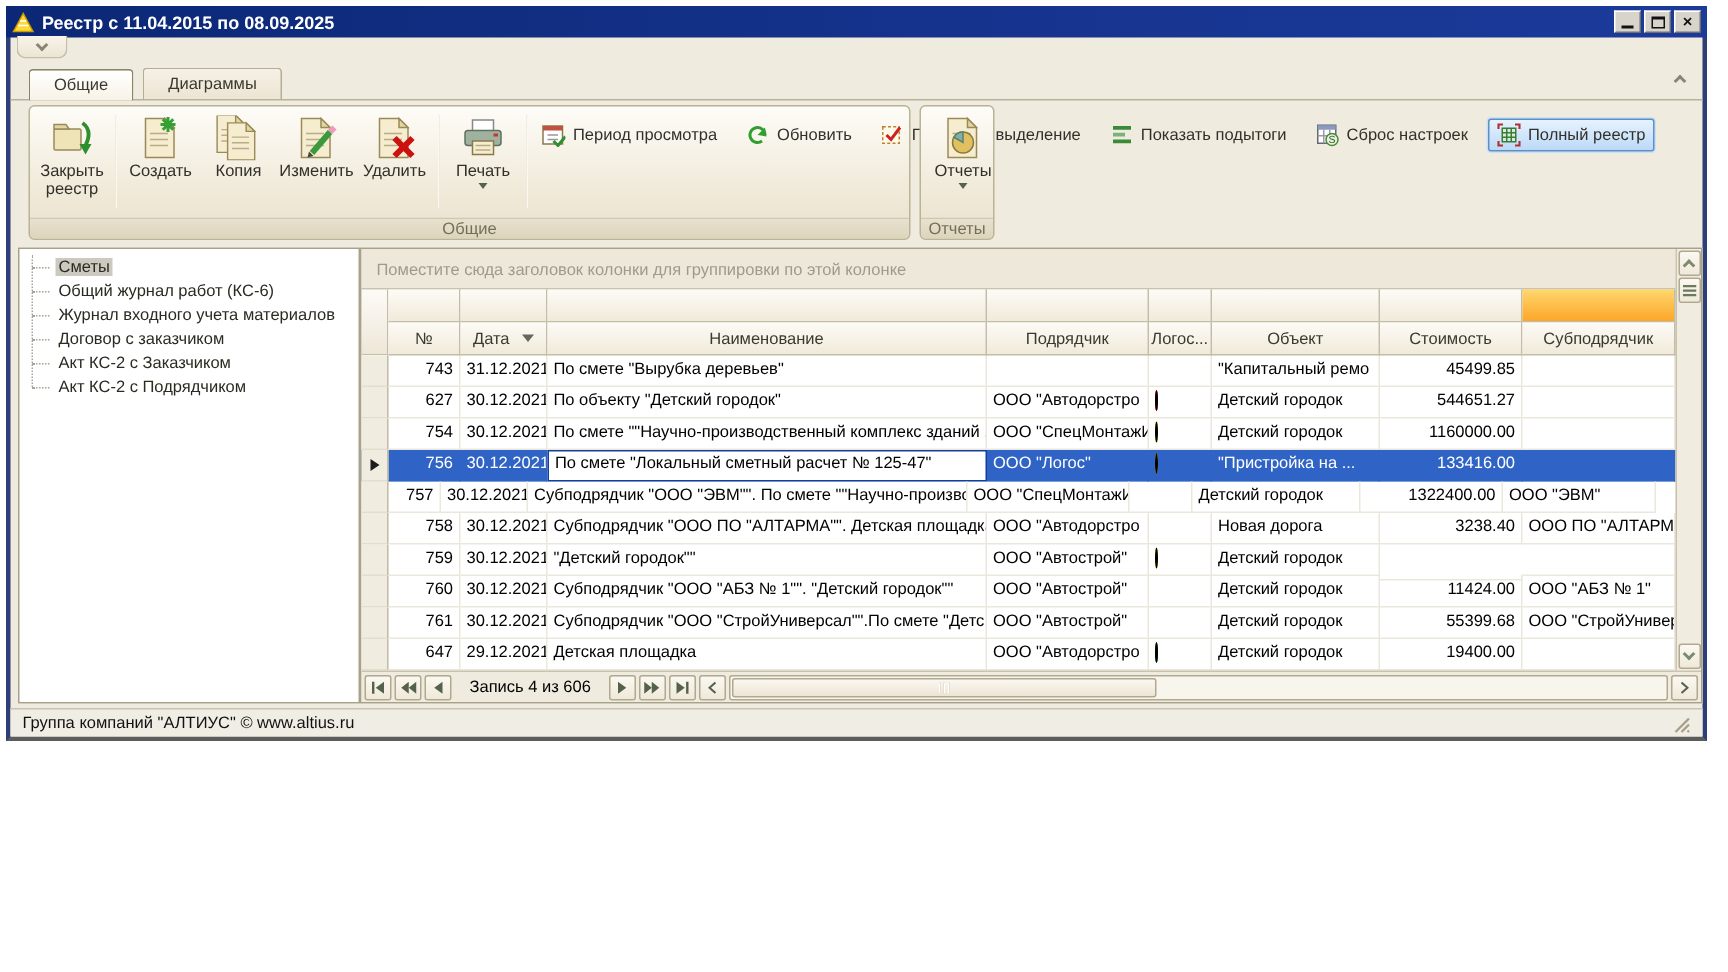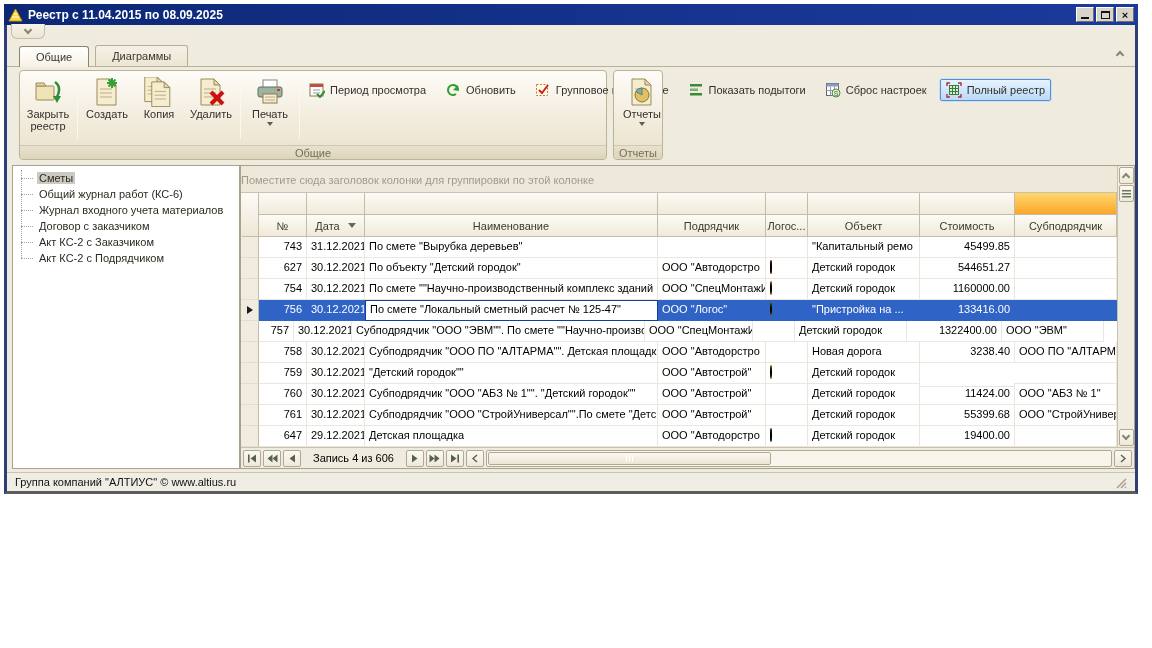--- a/index.html
+++ b/index.html
@@ -63,21 +63,21 @@
   .tree::before { content:""; position:absolute; left:8px; top:0; height:88px; border-left:1px dotted #a8a49a; }
   .tree li { position:relative; height:16px; line-height:16px; padding-left:24px; white-space:nowrap; cursor:default; }
   .tree li::before { content:""; position:absolute; left:8px; top:8px; width:12px; border-top:1px dotted #a8a49a; }
   .tree li span { padding:0 2px; }
   .tree li.selected span { background:#ccc9c1; }
 
   .grid-panel { position:absolute; left:233px; top:2px; width:895px; height:304px; background:#fff; border:1px solid #a9a28b;
                 display:flex; flex-direction:column; overflow:hidden; }
   .grid-top { display:flex; flex:1; min-height:0; }
   .grid-table { width:876px; display:flex; flex-direction:column; }
-  .group-panel { height:30px; background:#eee8db; border-bottom:1px solid #c8c2ae; color:#a09a8c; padding:8px 0 0 0; }
+  .group-panel { height:30px; background:#eee8db; border-bottom:1px solid #c8c2ae; color:#a09a8c; padding:8px 0 0 10px; }
   .hdr { display:flex; }
   .ind-hdr { width:18px; height:44px; background:linear-gradient(#fdfbf7,#eee7d8); border-right:1px solid #c3bca6; border-bottom:1px solid #c3bca6; border-radius:0 0 0 2px; }
   .hdr-rows { flex:1; display:flex; flex-direction:column; }
   .hrow { display:flex; height:22px; }
   .hcell { position:relative; border-right:1px solid #c3bca6; border-bottom:1px solid #c3bca6;
            background:linear-gradient(#fdfbf7,#f0ead9); display:flex; align-items:center; justify-content:center; color:#3a3a30; cursor:default; }
   .hcell.filter-hot { background:linear-gradient(#ffd76e,#fca629); }
   .sortarrow { width:0; height:0; border-left:4px solid transparent; border-right:4px solid transparent; border-top:5px solid #68685a; margin-left:8px; }
   .rows { flex:1; }
   .drow { display:flex; height:21px; background:#fff; cursor:default; }
@@ -212,20 +212,37 @@
             <div class="bigbtn">
               <span class="bicon">
                 <svg width="30" height="30" viewBox="0 0 30 30">
                   <g transform="translate(0,0)">
                     <path d="M5 2 h13 l6 6 v20 h-19 z" fill="#f6edd0" stroke="#9a8a58"></path>
                     <path d="M18 2 l6 6 h-6 z" fill="#e3d6a5" stroke="#9a8a58"></path>
                     <line x1="8" y1="12" x2="20" y2="12" stroke="#b8ad85"></line>
                     <line x1="8" y1="16" x2="20" y2="16" stroke="#b8ad85"></line>
                     <line x1="8" y1="20" x2="20" y2="20" stroke="#b8ad85"></line>
                   </g>
+                  <line x1="12" y1="25" x2="24" y2="11" stroke="#3b9a3b" stroke-width="4"></line>
+                  <line x1="24" y1="11" x2="27" y2="8" stroke="#ef9ab8" stroke-width="4"></line>
+                  <polygon points="9,28 13,27 10,24" fill="#444"></polygon>
+                </svg>
+              </span>
+              <span class="blabel">Изменить</span>
+            </div>
+            <div class="bigbtn">
+              <span class="bicon">
+                <svg width="30" height="30" viewBox="0 0 30 30">
+                  <g transform="translate(0,0)">
+                    <path d="M5 2 h13 l6 6 v20 h-19 z" fill="#f6edd0" stroke="#9a8a58"></path>
+                    <path d="M18 2 l6 6 h-6 z" fill="#e3d6a5" stroke="#9a8a58"></path>
+                    <line x1="8" y1="12" x2="20" y2="12" stroke="#b8ad85"></line>
+                    <line x1="8" y1="16" x2="20" y2="16" stroke="#b8ad85"></line>
+                    <line x1="8" y1="20" x2="20" y2="20" stroke="#b8ad85"></line>
+                  </g>
                   <g stroke="#cc1111" stroke-width="4">
                     <line x1="15" y1="15" x2="27" y2="27"></line>
                     <line x1="27" y1="15" x2="15" y2="27"></line>
                   </g>
                 </svg>
               </span>
               <span class="blabel">Удалить</span>
             </div>
             <div class="vsep"></div>
             <div class="bigbtn">

